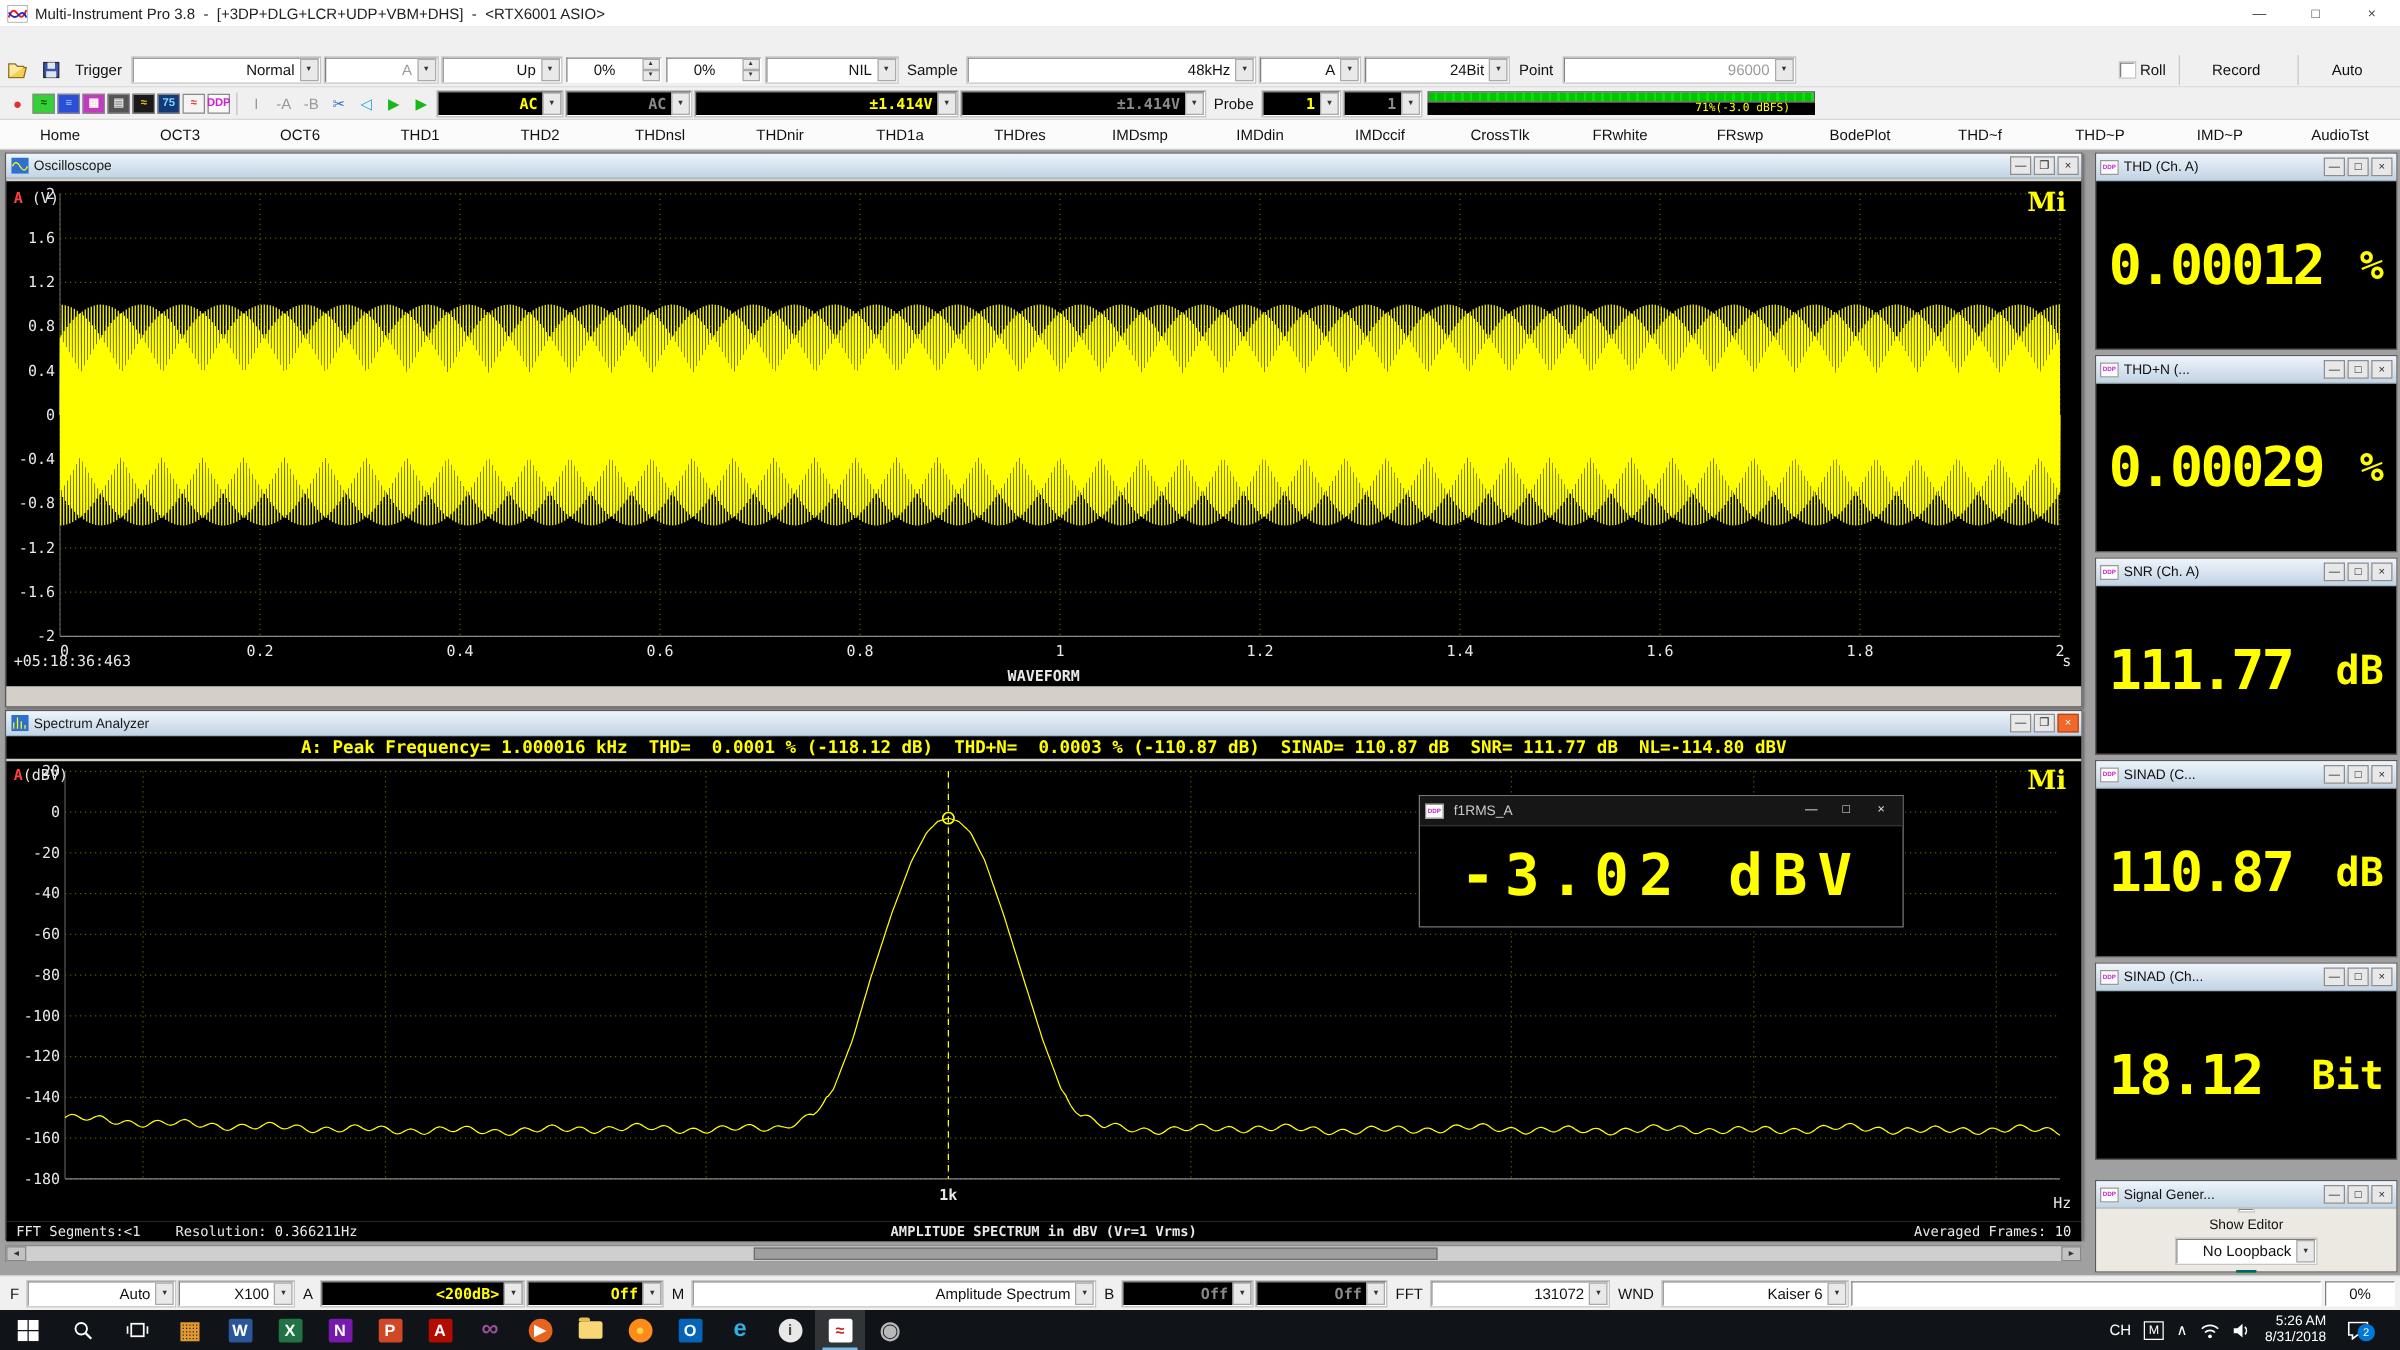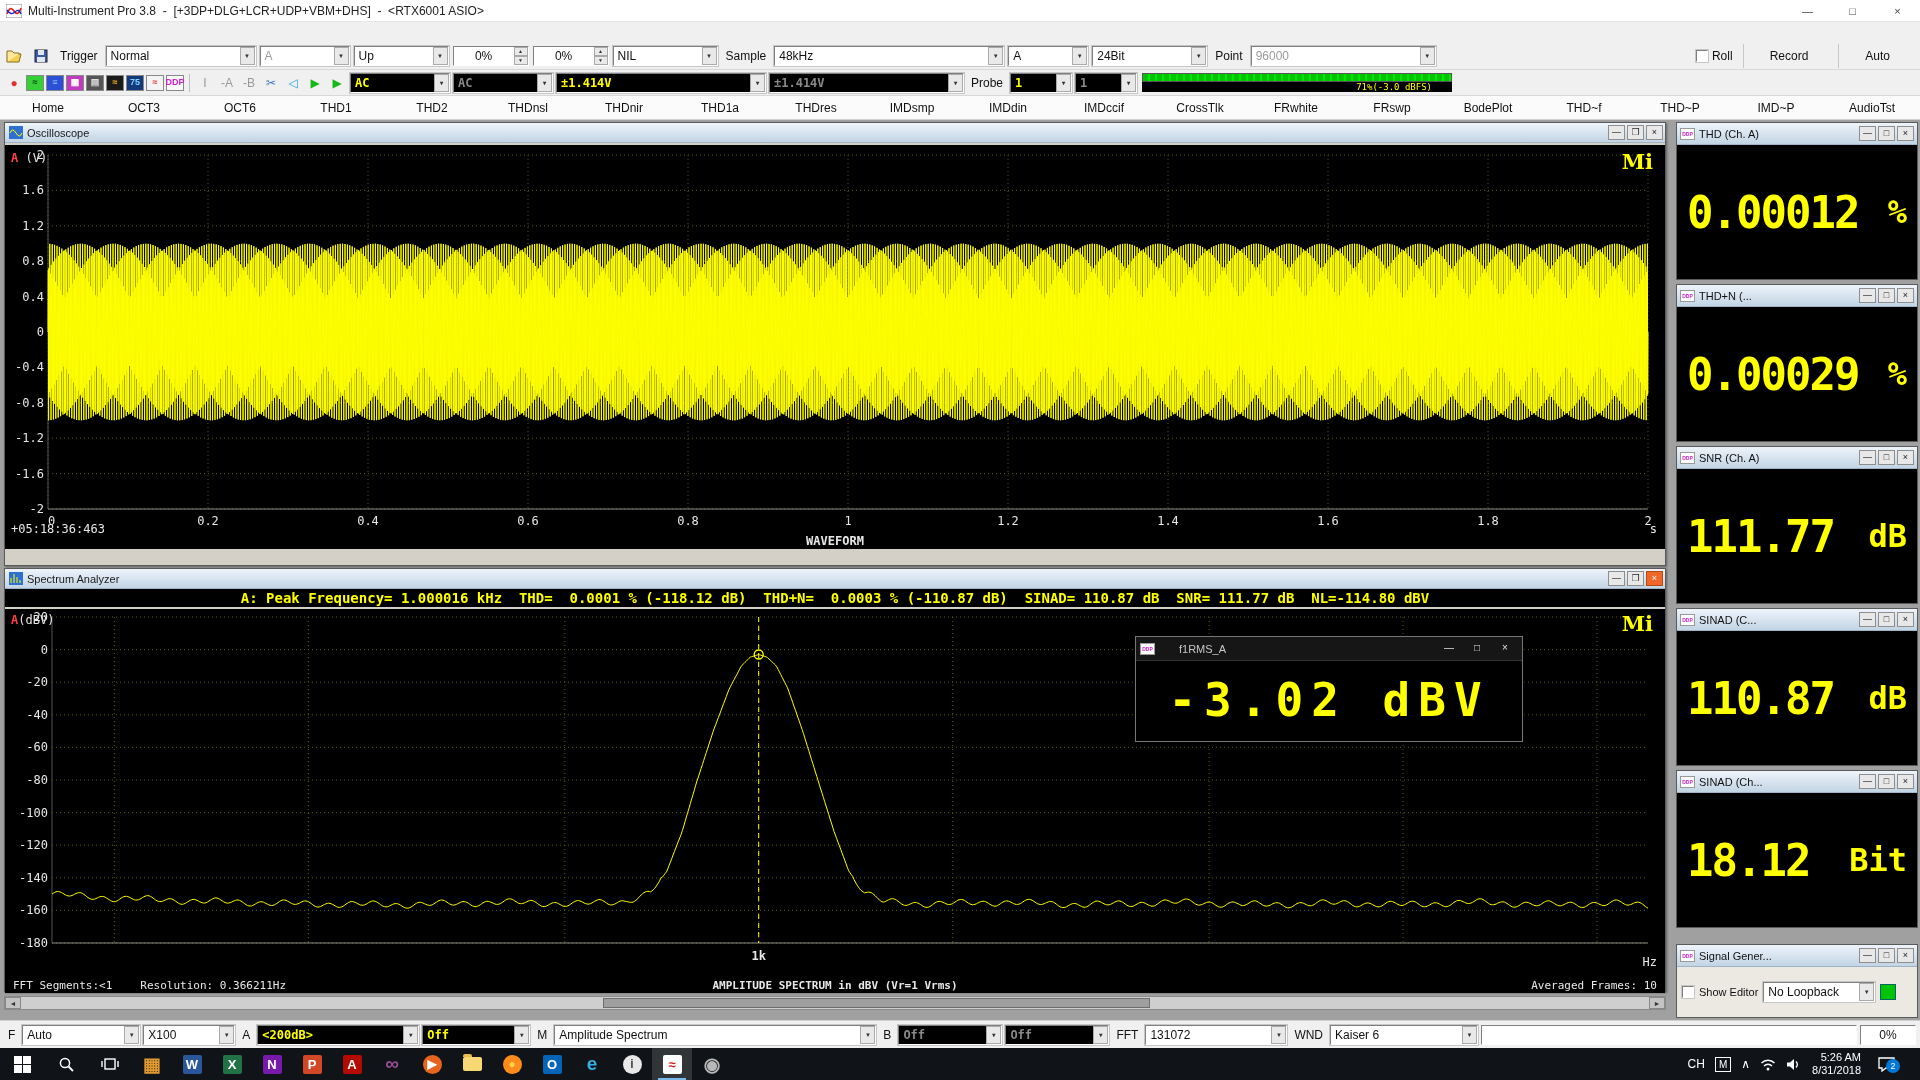--- a/index.html
+++ b/index.html
@@ -13,21 +13,21 @@
   .title-text{font-size:12px;color:#222;white-space:pre;}
   .cap-btns{margin-left:auto;display:flex;height:22px;}
   .cap{width:45px;height:22px;display:flex;align-items:center;justify-content:center;font-size:11px;color:#444;}
   .menubar{position:absolute;left:0;top:22px;width:100%;height:20px;background:#fff;display:flex;align-items:center;border-bottom:1px solid #dcdcdc;}
   .menu-item{padding:0 9px;font-size:12px;color:#111;}
   .toolbar{position:absolute;left:0;width:100%;background:#f0f0f0;display:flex;align-items:center;border-bottom:1px solid #d8d8d8;}
   .t1{top:42px;height:28px;padding:0 4px;gap:4px;}
   .t2{top:70px;height:26px;padding:0 4px;gap:3px;}
   .tblabel{font-size:12px;padding:0 4px;white-space:nowrap;}
   .tbbtn{width:22px;height:20px;display:flex;align-items:center;justify-content:center;border:1px solid transparent;}
-  .dd{display:inline-flex;align-items:center;height:20px;background:#fff;border-top:1px solid #808080;border-left:1px solid #808080;border-bottom:1px solid #fff;border-right:1px solid #fff;outline:1px solid #c6c6c6;font-size:12px;}
+  .dd{display:inline-flex;align-items:center;height:20px;background:#fff;border-top:1px solid #808080;border-left:1px solid #808080;border-bottom:1px solid #fff;border-right:1px solid #fff;outline:1px solid #c6c6c6;font-size:12px;text-align:right;}
   .dd .ddv{flex:1;padding:0 4px;white-space:nowrap;overflow:hidden;}
   .dda{width:15px;height:18px;background:#e9e9e9;border:1px solid #aaa;display:flex;align-items:center;justify-content:center;font-size:6px;color:#333;}
   .dd.black{background:#000;color:#ffff00;font-family:"DejaVu Sans Mono",monospace;font-weight:bold;}
   .dd.dim .ddv{color:#9a9a9a;}
   .dd.black.dim .ddv{color:#8a8a8a;}
   .spin{display:inline-flex;height:20px;border-top:1px solid #808080;border-left:1px solid #808080;border-bottom:1px solid #fff;border-right:1px solid #fff;background:#fff;}
   .spin .sv{width:60px;text-align:center;line-height:18px;}
   .spin .sarr{width:14px;display:flex;flex-direction:column;}
   .spin .sarr span{flex:1;background:#e9e9e9;border:1px solid #aaa;font-size:5px;display:flex;align-items:center;justify-content:center;color:#333;}
   .cbwrap{display:inline-flex;align-items:center;gap:4px;padding:0 6px;}
@@ -68,27 +68,27 @@
   
   .rightcol{position:absolute;left:1676px;top:2px;width:242px;}
   .mwin{height:158px;margin-bottom:4px;background:#d4d0c8;border:1px solid #5a5a5a;}
   .mwin-tb{height:22px;display:flex;align-items:center;background:linear-gradient(#eef4fb,#c2d4e4);padding:0 3px;border-bottom:1px solid #9fb4c6;}
   .ddp-ico{width:15px;height:12px;background:#fdfdfd;border:1px solid #999;color:#cc22cc;font-size:5px;font-weight:bold;display:flex;align-items:center;justify-content:center;margin-right:4px;letter-spacing:0;}
   .mwin-title{font-size:11px;flex:1;white-space:nowrap;overflow:hidden;}
   .mwin-body{height:134px;background:#000;display:flex;align-items:center;justify-content:space-between;padding:0 10px;}
   .mval{color:#ffff00;font-family:"DejaVu Sans Mono",monospace;font-weight:bold;font-size:44px;letter-spacing:-2px;}
   .munit{color:#ffff00;font-family:"DejaVu Sans Mono",monospace;font-weight:bold;font-size:32px;}
   .sgwin{margin-top:16px;background:#d4d0c8;border:1px solid #5a5a5a;}
-  .sgbody{height:50px;background:#ece9e2;display:flex;align-items:center;gap:5px;padding:0 5px;}
+  .sgbody{height:50px;background:#ece9e2;display:flex;align-items:center;gap:5px;padding:0 5px;flex-direction:column;}
   .sgbody .lbl{font-size:11px;}
   .greensq{width:16px;height:16px;background:#00c400;border:1px solid #066;}
 
   
   .f1win{position:absolute;left:1135px;top:636px;width:388px;height:106px;background:#000;border:1px solid #777;z-index:50;box-shadow:2px 2px 6px rgba(0,0,0,.6);}
-  .f1tb{height:24px;background:#161616;display:flex;align-items:center;padding:0 4px;border-bottom:1px solid #333;gap:16px;}
+  .f1tb{height:24px;background:#161616;display:flex;align-items:center;padding:0 4px;border-bottom:1px solid #333;}
   .f1tb .wtitle{color:#c8c8c8;font-size:11px;flex:1;margin-left:4px;}
   .f1tb .wbtn{background:transparent;border:none;color:#e0e0e0;width:26px;font-size:10px;}
   .f1val{height:78px;display:flex;align-items:center;justify-content:center;color:#ffff00;font-family:"DejaVu Sans Mono",monospace;font-weight:bold;font-size:46px;letter-spacing:8px;white-space:pre;}
 
   
   .bottombar{position:absolute;left:0;top:1020px;width:100%;height:28px;background:#f0f0f0;border-top:1px solid #cfcfcf;display:flex;align-items:center;gap:3px;padding:0 4px;}
   .bcell{flex:none;}
   .bfill{flex:1;height:20px;background:#fff;border-top:1px solid #808080;border-left:1px solid #808080;border-bottom:1px solid #fff;border-right:1px solid #fff;}
   .bpct{width:56px;height:20px;background:#fff;border-top:1px solid #808080;border-left:1px solid #808080;border-bottom:1px solid #fff;border-right:1px solid #fff;text-align:center;line-height:18px;}
 

